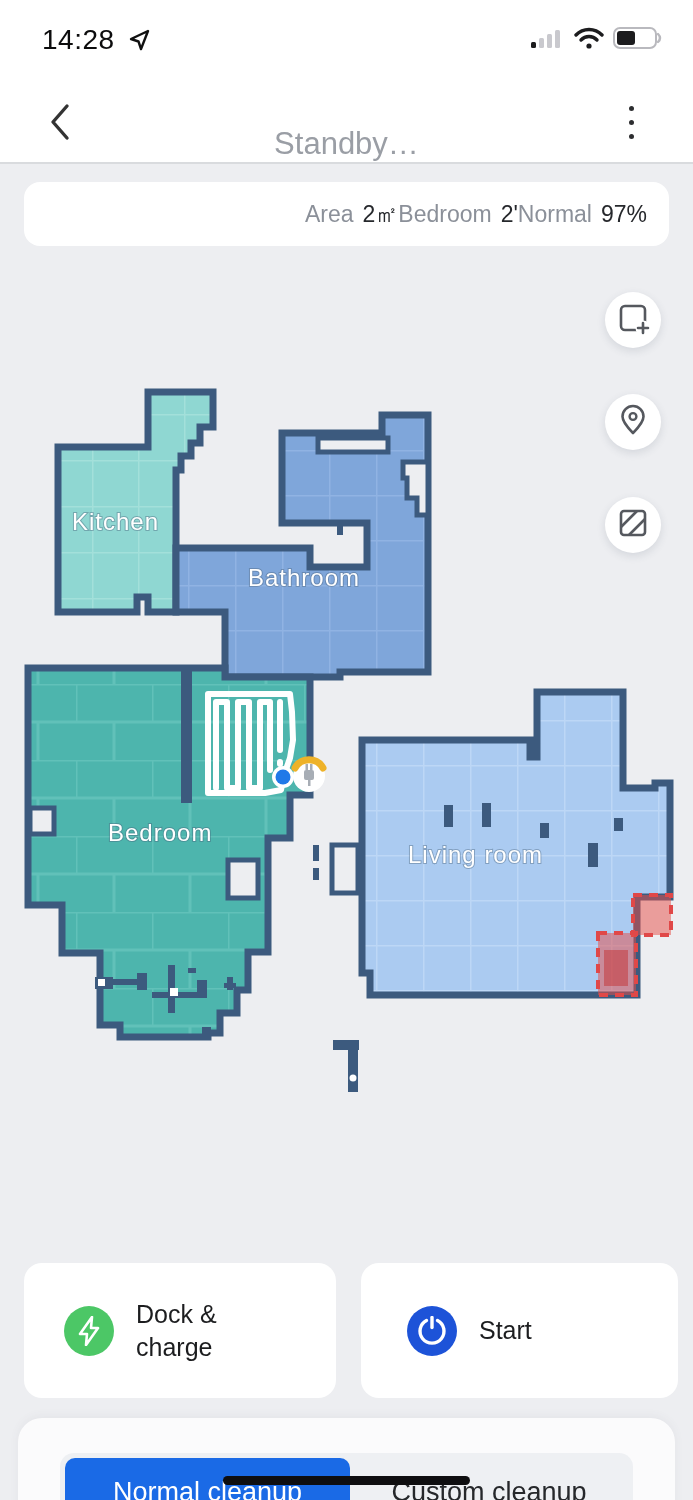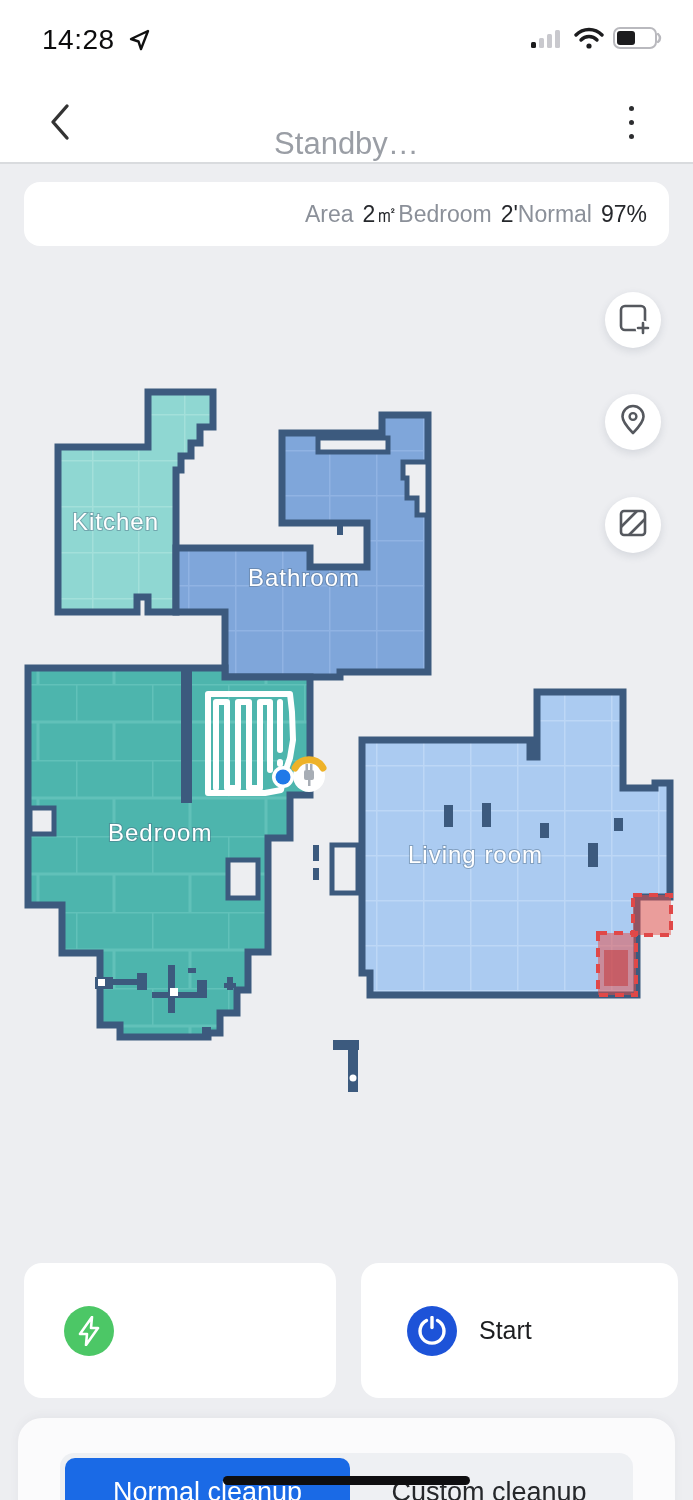--- a/index.html
+++ b/index.html
@@ -234,20 +234,21 @@
     </svg>
   </span>
 </div>
 
 <div class="action-card left">
   <div class="action-ico" style="background:#4cc766">
     <svg width="26" height="30" viewBox="-13 -15 26 30">
         <path d="M3,-14 L-9,3 L-2,3 L-3,14 L9,-3 L2,-3 Z" fill="none" stroke="#fff" stroke-width="2.6" stroke-linejoin="round"></path>
       </svg>
   </div>
+  <div class="action-lbl">Dock &amp; charge</div>
 </div>
 <div class="action-card right">
   <div class="action-ico" style="background:#1d53d8">
     <svg width="30" height="30" viewBox="-15 -15 30 30">
       <path d="M-5.5,-10.5 A12,12 0 1 0 5.5,-10.5" fill="none" stroke="#fff" stroke-width="3.4" stroke-linecap="round"></path>
       <path d="M0,-13.5 L0,-3.5" stroke="#fff" stroke-width="3.4" stroke-linecap="round"></path>
     </svg>
   </div>
   <div class="action-lbl">Start</div>
 </div>

